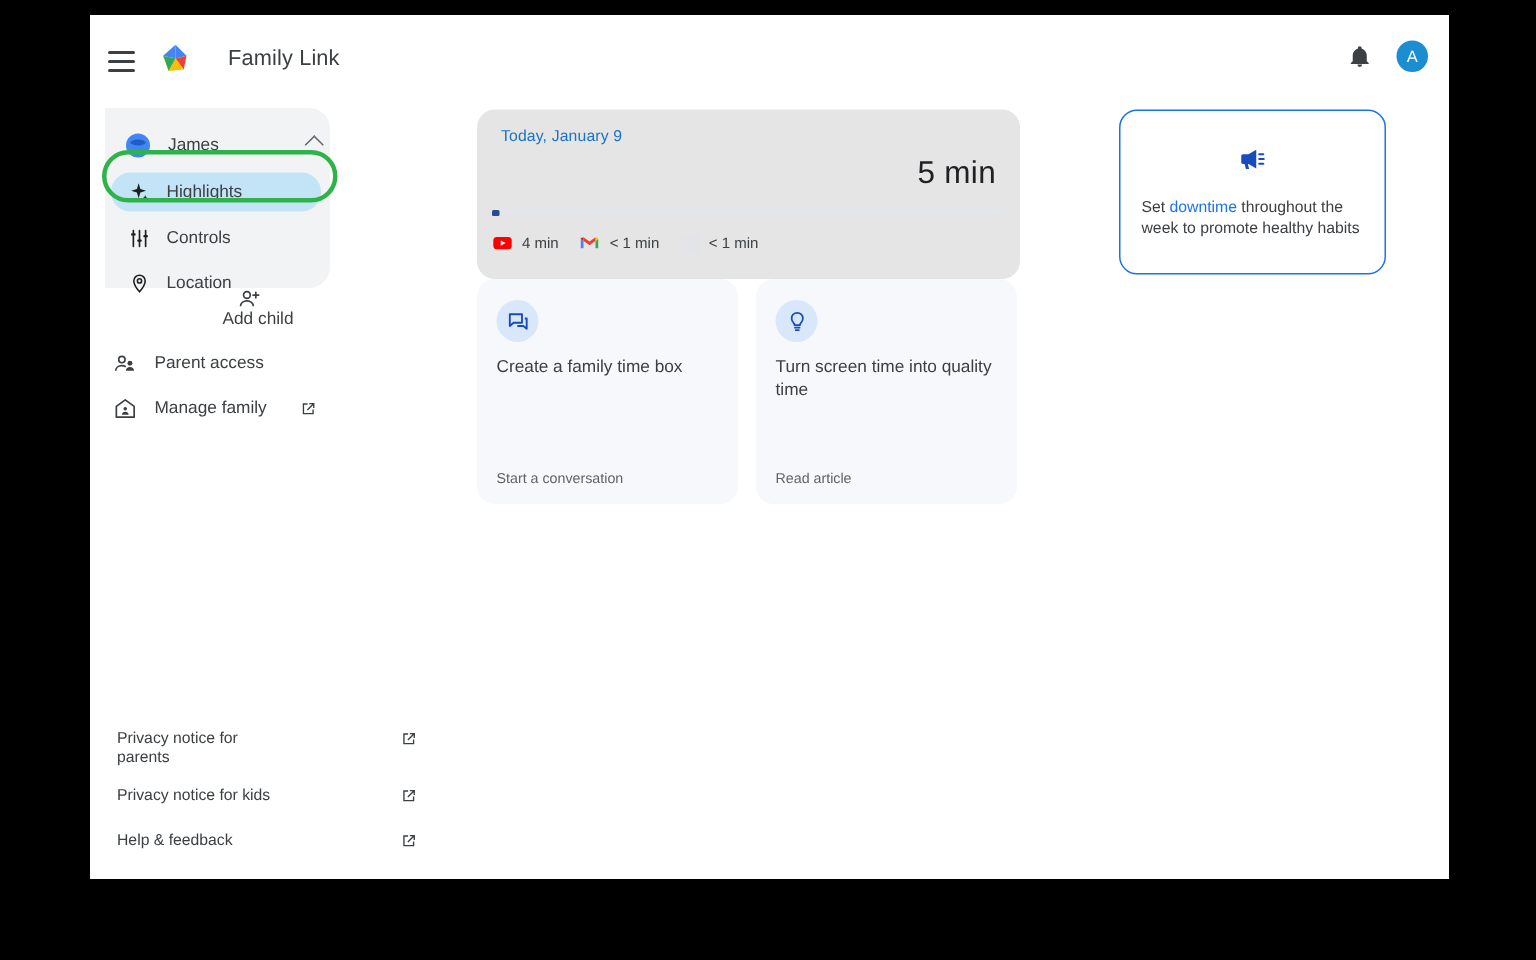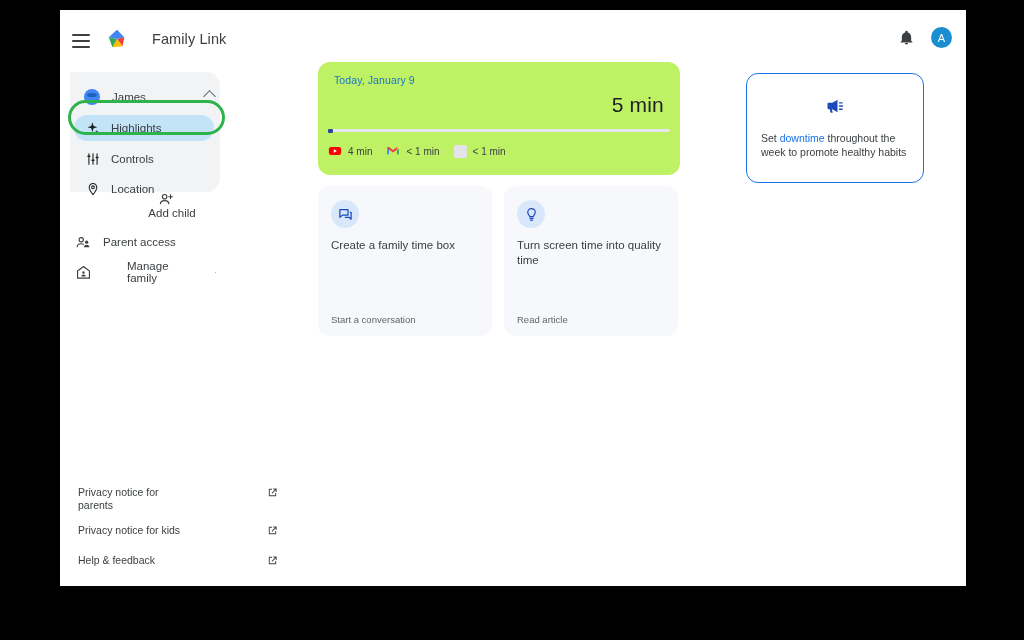--- a/index.html
+++ b/index.html
@@ -226,24 +226,24 @@
     position: absolute;
     left: 258px; top: 52px;
     width: 648px;
     height: 524px;
     background: #ffffff;
   }
 
   
   .screentime-card {
     position: absolute;
-    left: 0px; top: 0;
+    left: 0px; top: 11px;
     width: 362px;
     height: 113px;
-    background: #bef264;
+    background: #e5e5e5;
     border-radius: 12px;
     padding: 12px 16px;
   }
   .st-date {
     font-size: 10.5px;
     color: #1a73c8;
     letter-spacing: .1px;
   }
   .st-total {
     margin-top: 7px;
@@ -442,21 +442,21 @@
       <div class="sidebar-link" style="top:169px;">
         <svg class="link-icon" viewBox="0 0 24 24">
           <circle cx="8.4" cy="7.5" r="3.4" fill="none" stroke="#3c4043" stroke-width="1.8"></circle>
           <path d="M1.8 19.5c0-3.3 2.9-5.5 6.6-5.5 1.6 0 3 .4 4.2 1.1" fill="none" stroke="#3c4043" stroke-width="1.8"></path>
           <circle cx="17" cy="11.5" r="2.6" fill="#3c4043"></circle>
           <path d="M12.6 19.5c0-2.4 2-4 4.4-4s4.4 1.6 4.4 4z" fill="#3c4043"></path>
         </svg>
         <div class="link-label">Parent access</div>
       </div>
 
-      <div class="sidebar-link" style="top:199px; width:140px; justify-content:flex-start;gap:24px;">
+      <div class="sidebar-link" style="top:199px; width:140px; justify-content:flex-start;">
         <svg class="link-icon" viewBox="0 0 24 24">
           <path d="M12 2.5 2.5 9.5V21h19V9.5z" fill="none" stroke="#3c4043" stroke-width="1.8" stroke-linejoin="round"></path>
           <circle cx="12" cy="12" r="1.9" fill="#3c4043"></circle>
           <path d="M8.4 18.4c0-2 1.6-3.3 3.6-3.3s3.6 1.3 3.6 3.3z" fill="#3c4043"></path>
         </svg>
         <div class="link-label">Manage family</div>
         <svg class="ext-icon" style="margin-left:22px;" viewBox="0 0 24 24">
           <path d="M4 4h7v2H6v12h12v-5h2v7H4z" fill="#3c4043"></path>
           <path d="M13.5 3.5H21v7.5h-2V7l-7.6 7.6-1.4-1.4L17.6 5.5h-4.1z" fill="#3c4043"></path>
         </svg>

